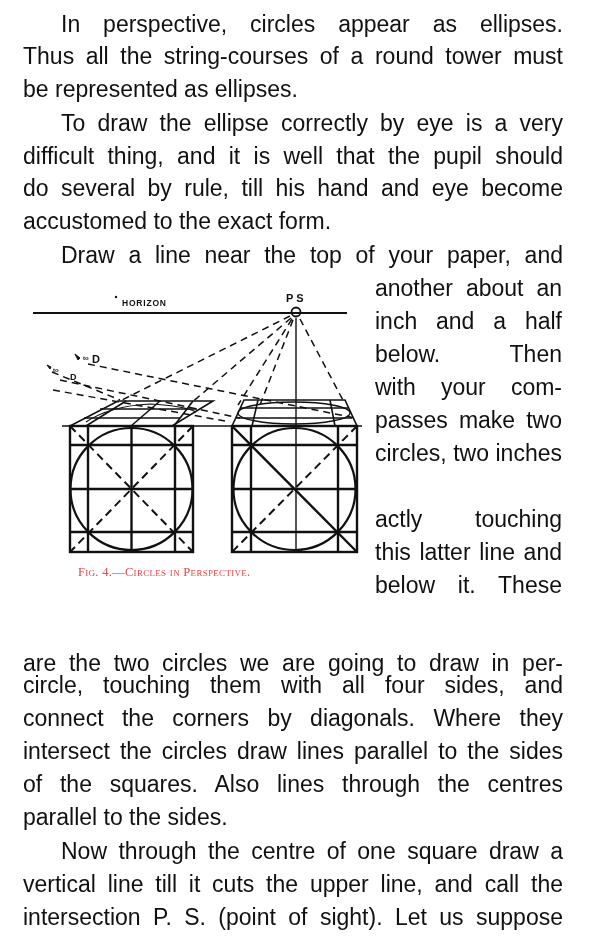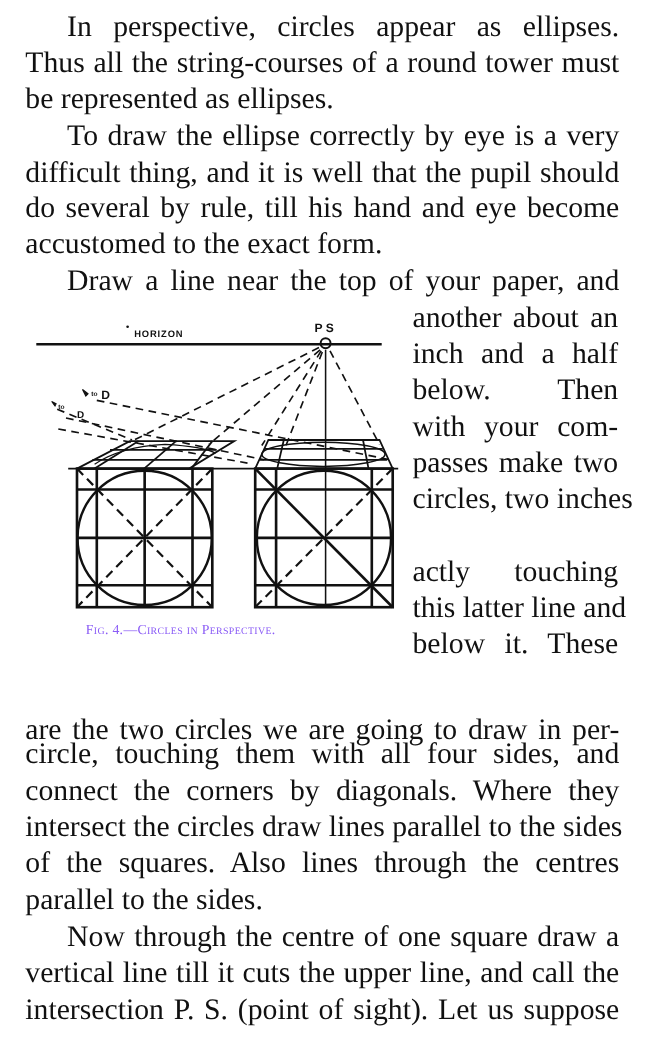--- a/index.html
+++ b/index.html
@@ -1,40 +1,40 @@
 <!DOCTYPE html>
 <html><head>
   <meta charset="utf-8">
   <style>
     html, body { margin: 0; padding: 0; background: #ffffff; }
     body { width: 600px; height: 948px; position: relative; overflow: hidden; color: #111; }
     .page { position: absolute; left: 0; top: 0; width: 600px; height: 948px; }
     .line {
       position: absolute;
-      font-family: Liberation Serif, serif;
-      font-size: 27px;
+      font-family: Liberation Sans, sans-serif;
+      font-size: 23px;
       line-height: 32px;
       white-space: nowrap;
       text-align: justify;
       text-align-last: justify;
       color: #111;
     }
     .line.last { text-align-last: left; }
     .full { left: 23px; width: 540px; }
     .indent { left: 61px; width: 502px; }
     .side { left: 375px; width: 187px; }
     .caption {
       position: absolute;
       left: 78px; top: 565px;
       width: 260px;
       font-family: "Liberation Serif", "DejaVu Serif", serif;
       font-size: 12.5px;
       font-variant: small-caps;
       letter-spacing: 0.3px;
-      color: #8b5cf6;
+      color: #ef4444;
       white-space: nowrap;
     }
     .figure { position: absolute; left: 20px; top: 280px; width: 350px; height: 280px; }
     .fig-label {
       font-family: "Liberation Sans", "DejaVu Sans", sans-serif;
       font-weight: bold;
     }
   </style>
 </head>
 <body>

